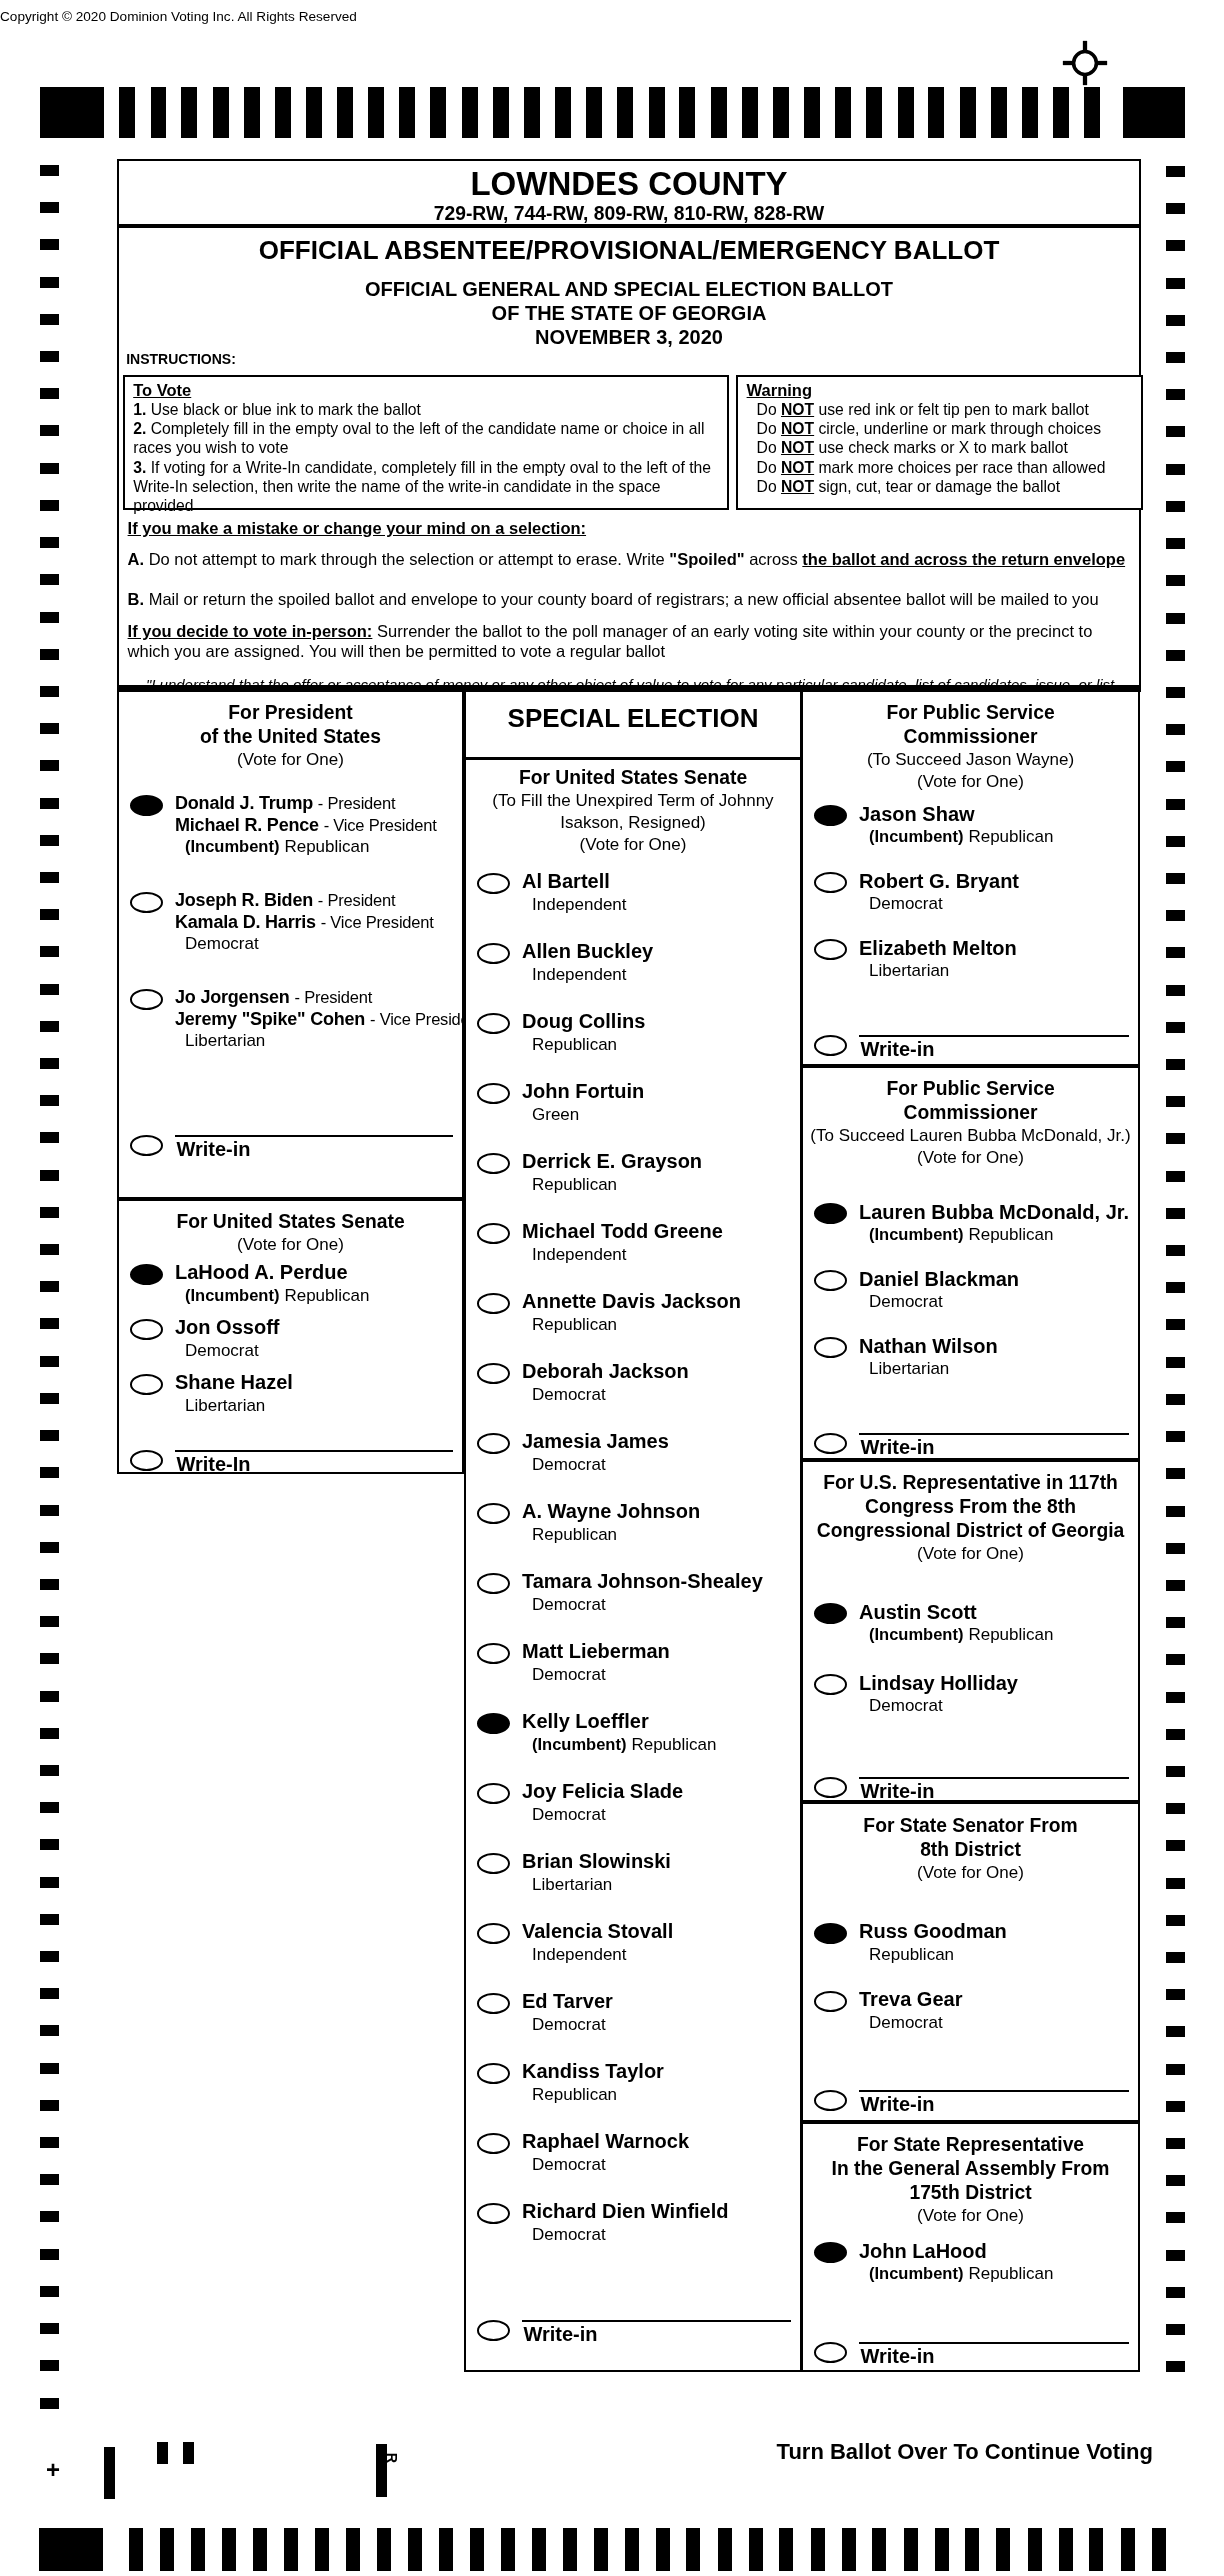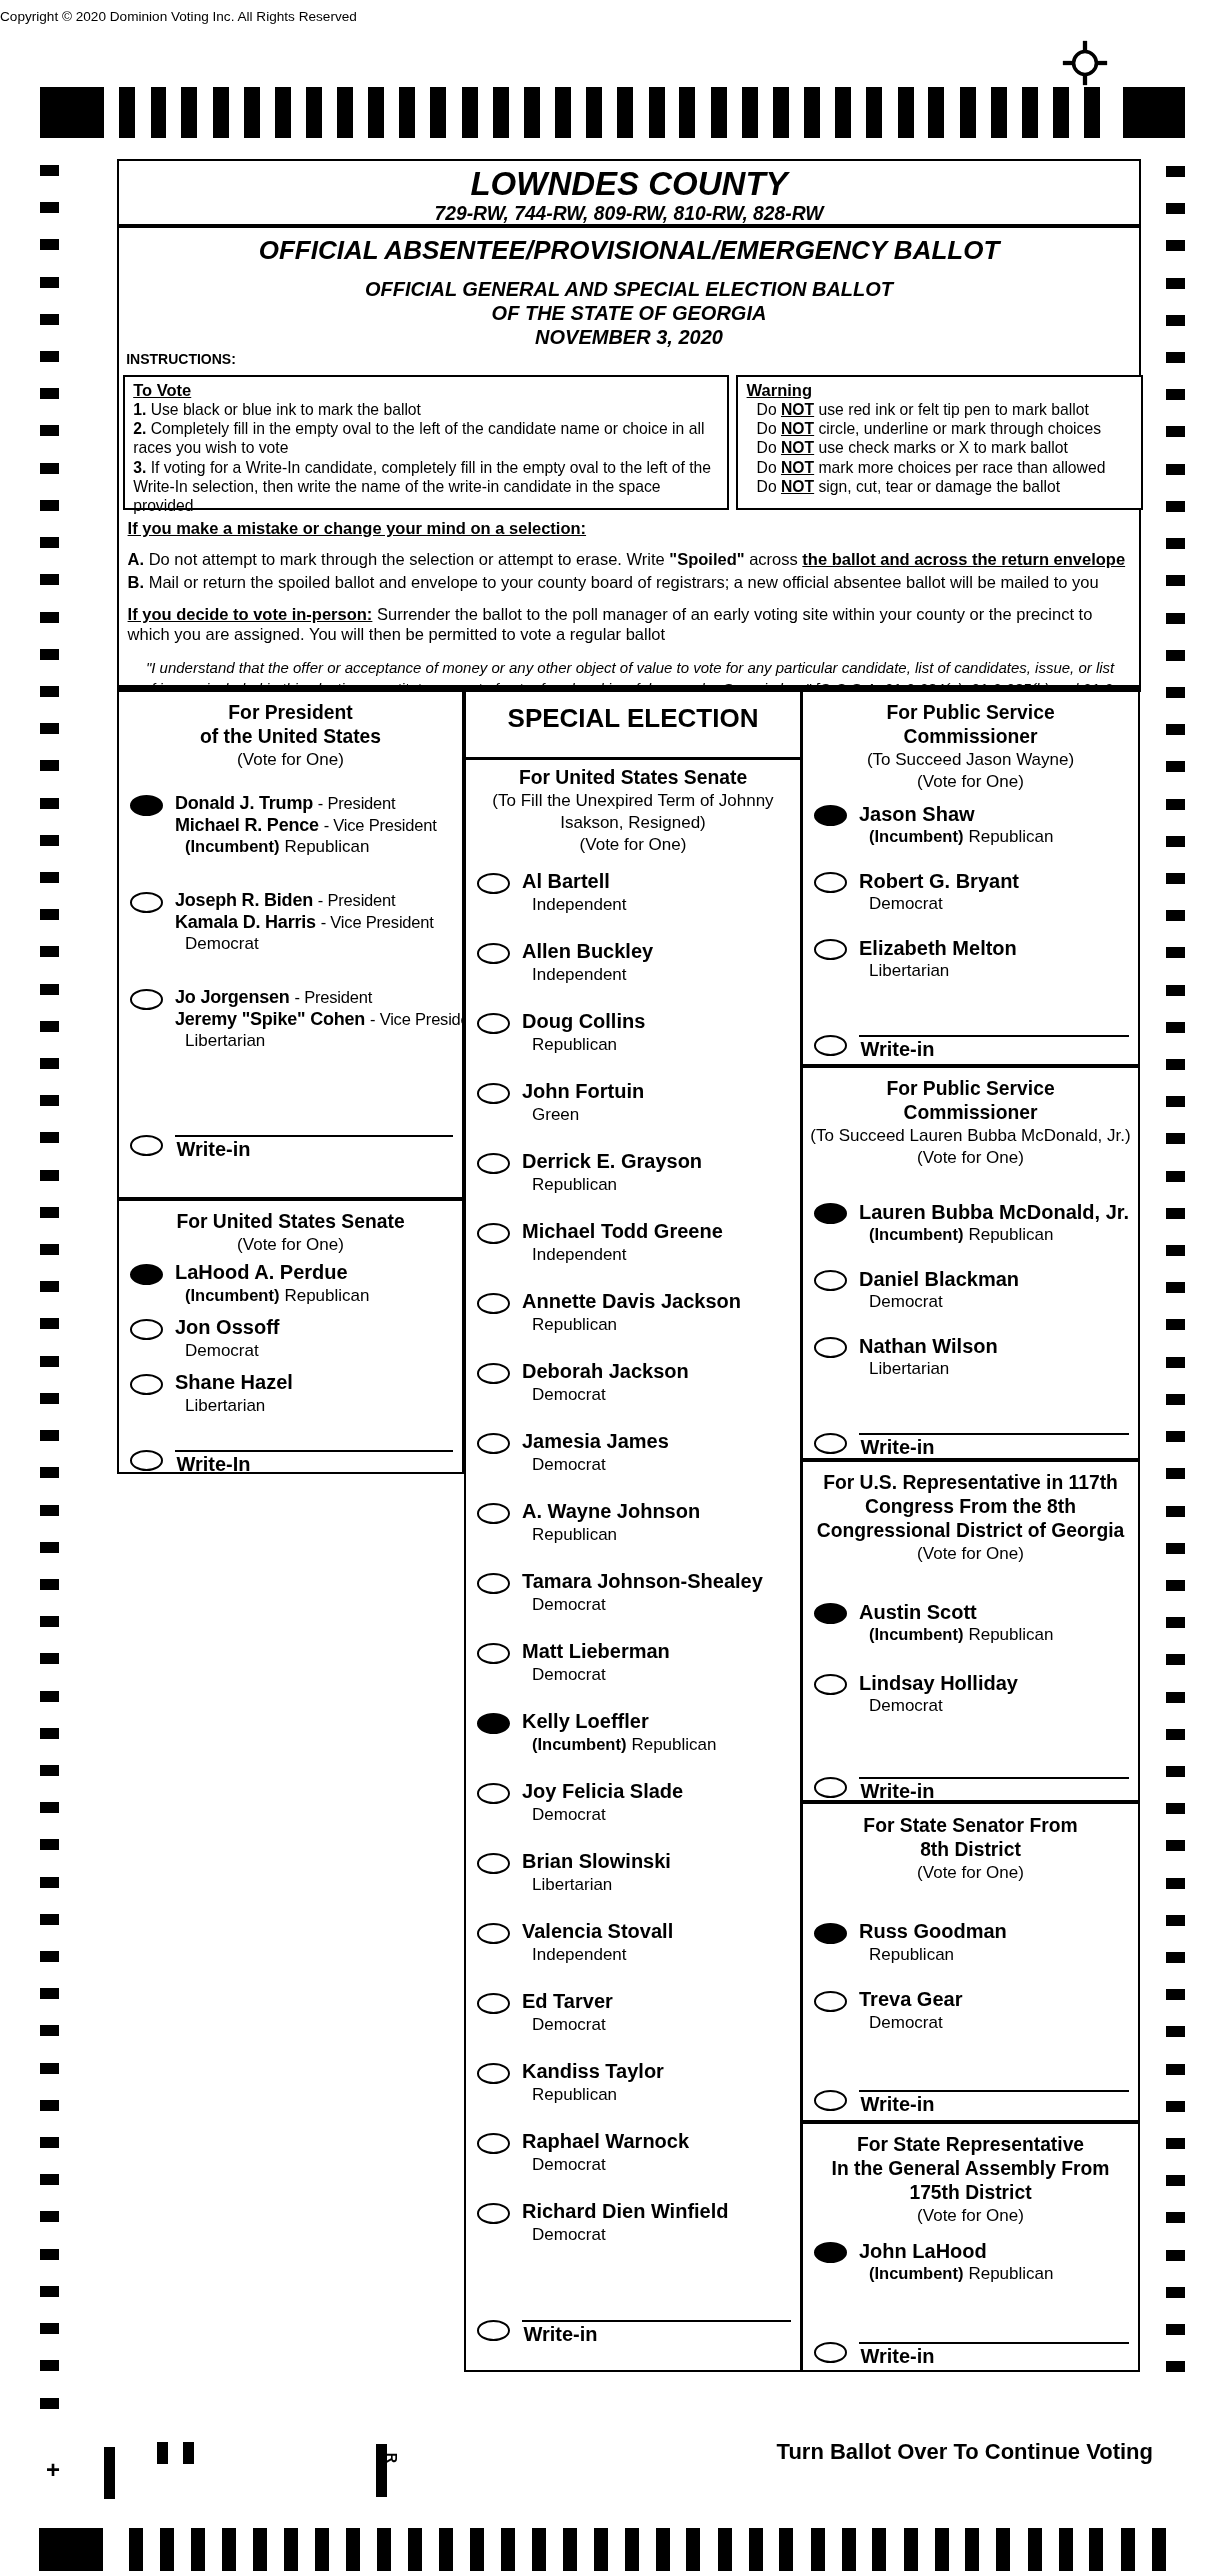--- a/index.html
+++ b/index.html
@@ -1,37 +1,37 @@
 <!DOCTYPE html>
 <html style="font-size:11.4px"><head>
 <meta charset="utf-8">
 <style>
   html,body{margin:0;padding:0;background:#888;}
   .page{position:relative;width:1224px;height:2576px;background:#fff;font-family:"Liberation Sans",sans-serif;color:#000;overflow:hidden;margin:0 auto;}
   .abs{position:absolute;}
-  .center{text-align:center;font-style:italic;}
+  .center{text-align:center;}
   .u{text-decoration:underline;}
   
   .vmark{position:absolute;width:18.6px;height:10.7px;background:#000;left:0;}
   .tbar{position:absolute;width:15.7px;height:51px;background:#000;top:0;}
   .bbar{position:absolute;width:14.3px;height:43px;background:#000;top:0;}
   .block{position:absolute;background:#000;}
   
   .county-box{position:absolute;left:117px;top:159px;width:1024px;height:69px;border:2.1px solid #000;border-bottom:4.3px solid #000;box-sizing:border-box;}
   .county-title{font-size:33px;font-weight:bold;line-height:37px;margin-top:4.3px;}
   .county-precincts{font-size:19.3px;font-weight:bold;line-height:23px;}
   .instr-box{position:absolute;left:117px;top:228px;width:1024px;height:464px;border:2.1px solid #000;border-top:none;border-bottom:7.2px solid #000;box-sizing:border-box;}
   .ballot-title{font-size:26px;font-weight:bold;line-height:31.5px;margin-top:7.2px;}
   .elect-line{font-size:20px;font-weight:bold;line-height:24px;}
   .instr-label{position:absolute;left:7.2px;top:123px;font-size:14px;font-weight:bold;}
   .ibox{position:absolute;border:2.1px solid #000;box-sizing:border-box;padding:3.6px 8.6px;font-size:15.7px;line-height:19.3px;background:#fff;}
   .ibox .ih{font-weight:bold;font-size:16.5px;text-decoration:underline;display:inline-block;}
   .paras{position:absolute;left:8.6px;top:290px;width:1005px;font-size:16.5px;line-height:20px;}
   .ph{font-weight:bold;text-decoration:underline;}
-  .pline{margin-top:3px;}
+  .pline{margin-top:20px;}
   .gap{margin-top:11.4px;}
   .felony{font-style:italic;font-size:15px;line-height:21px;text-align:center;margin-top:13px;padding:0 10px;}
   
   .race{position:absolute;border:2.1px solid #000;box-sizing:border-box;background:#fff;}
   .rt{font-weight:bold;font-size:19.3px;line-height:24px;text-align:center;white-space:nowrap;}
   .rs{font-size:17px;line-height:22px;text-align:center;white-space:nowrap;}
   .special-title{font-size:26px;font-weight:bold;text-align:center;padding-top:11.4px;}
   .entry{position:relative;padding-left:56px;height:var(--pitch);}
   .oval{position:absolute;left:11.4px;top:2.9px;width:33px;height:21px;border:2.1px solid #000;border-radius:50%;background:#fff;box-sizing:border-box;}
   .oval.filled{background:#000;}

